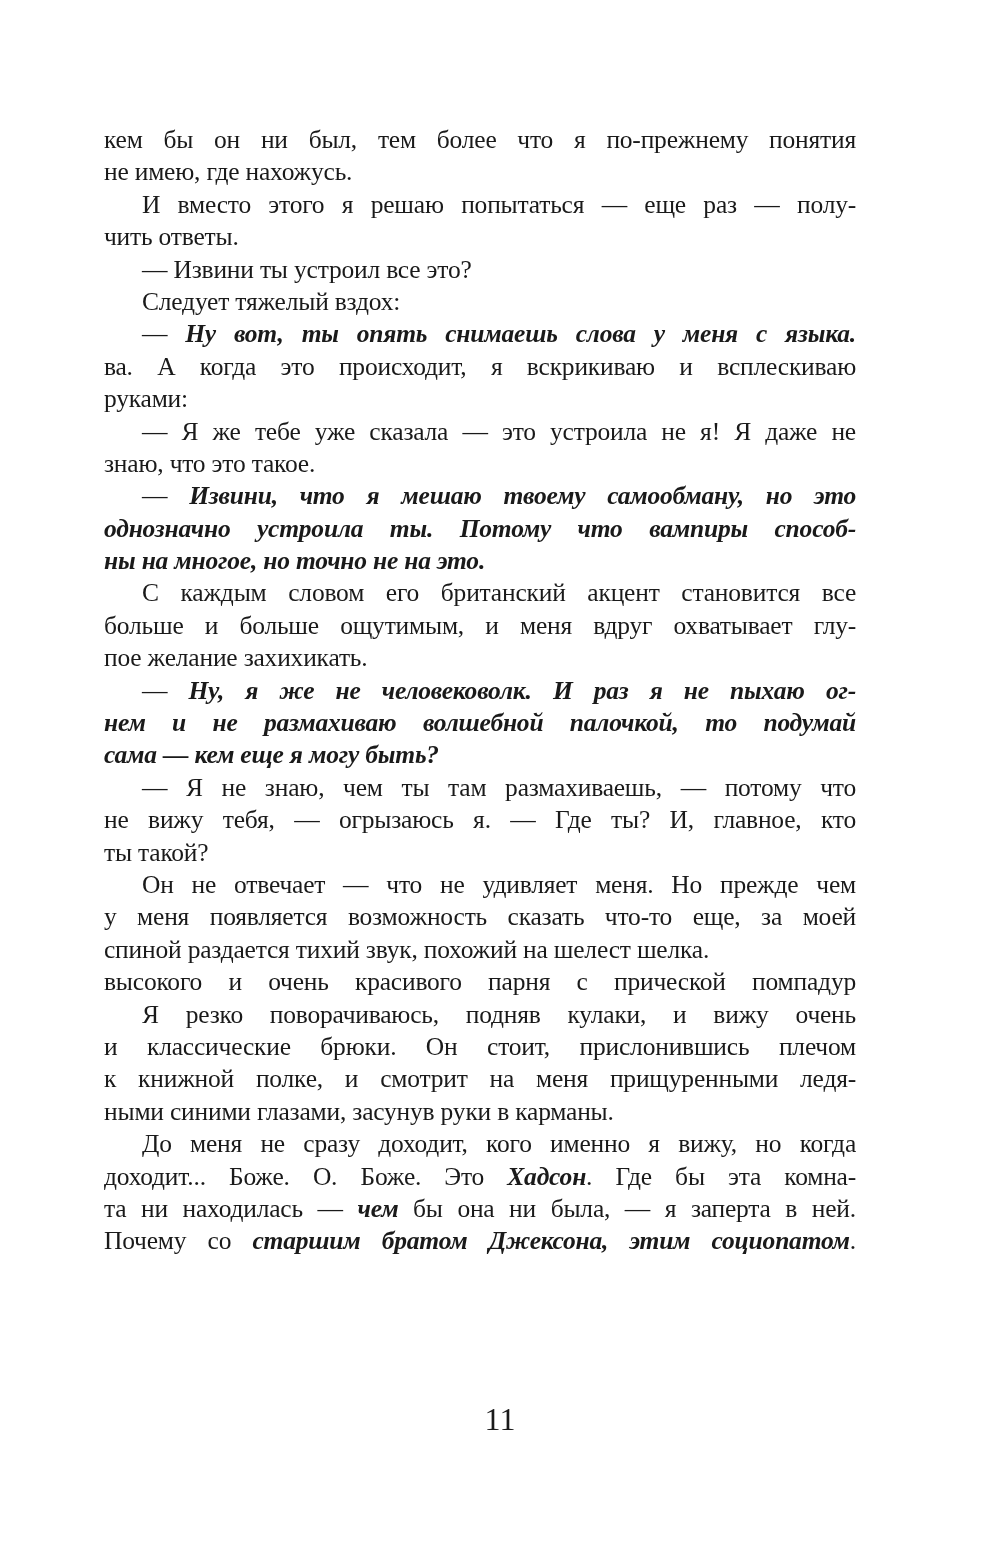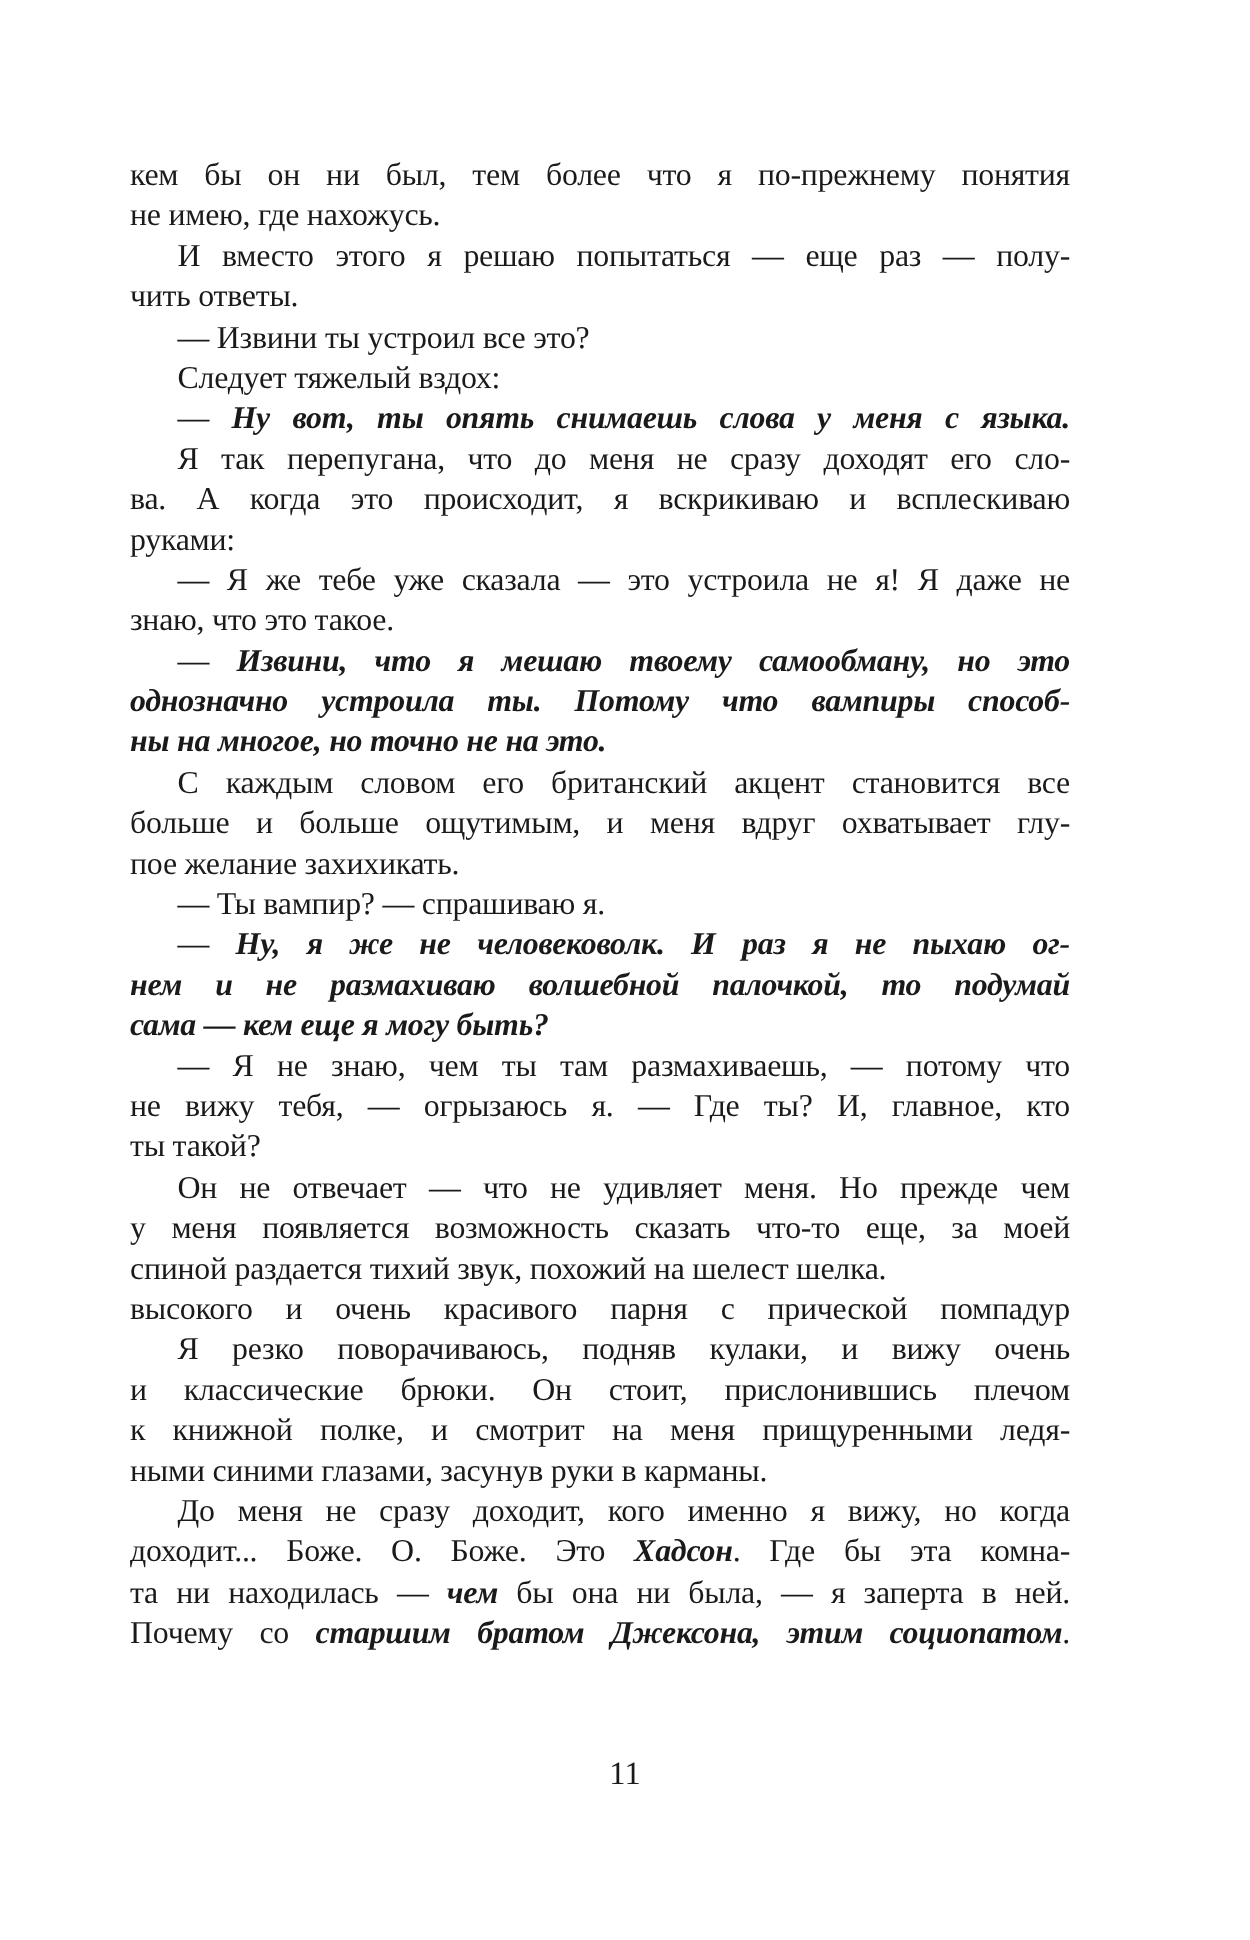--- a/index.html
+++ b/index.html
@@ -15,48 +15,46 @@
     .line {
       height: 32.4px; line-height: 32.4px; font-size: 25.5px;
       white-space: nowrap; text-align: justify; text-align-last: justify;
       letter-spacing: -0.2px;
     }
     .line.last { text-align-last: left; }
     .line.indent { padding-left: 38px; }
     .it { font-style: italic; font-weight: bold; }
     .page-number {
       position: absolute; left: 0; width: 1000px; top: 1404px;
-      text-align: center; font-size: 26px; line-height: 30px;
+      text-align: center; font-size: 32px; line-height: 30px;
       font-family: "Liberation Serif", "DejaVu Serif", serif; color: #1a1a1a;
     }
   </style>
 </head>
 <body>
 
 <div class="page">
   <div class="text-block" id="text-block">
       <div class="line"><span>кем бы он ни был, тем более что я по-прежнему понятия</span></div>
       <div class="line last"><span>не имею, где нахожусь.</span></div>
       <div class="line indent"><span>И вместо этого я решаю попытаться — еще раз — полу-</span></div>
       <div class="line last"><span>чить ответы.</span></div>
       <div class="line indent last"><span>— Извини ты устроил все это?</span></div>
       <div class="line indent last"><span>Следует тяжелый вздох:</span></div>
       <div class="line indent"><span>— </span><span class="it">Ну вот, ты опять снимаешь слова у меня с языка.</span></div>
-      <div class="line indent"><span>Я так перепугана, что до меня не сразу доходят его сло-</span></div>
       <div class="line"><span>ва. А когда это происходит, я вскрикиваю и всплескиваю</span></div>
       <div class="line last"><span>руками:</span></div>
       <div class="line indent"><span>— Я же тебе уже сказала — это устроила не я! Я даже не</span></div>
       <div class="line last"><span>знаю, что это такое.</span></div>
       <div class="line indent"><span>— </span><span class="it">Извини, что я мешаю твоему самообману, но это</span></div>
       <div class="line"><span class="it">однозначно устроила ты. Потому что вампиры способ-</span></div>
       <div class="line last"><span class="it">ны на многое, но точно не на это.</span></div>
       <div class="line indent"><span>С каждым словом его британский акцент становится все</span></div>
       <div class="line"><span>больше и больше ощутимым, и меня вдруг охватывает глу-</span></div>
       <div class="line last"><span>пое желание захихикать.</span></div>
-      <div class="line indent last"><span>— Ты вампир? — спрашиваю я.</span></div>
       <div class="line indent"><span>— </span><span class="it">Ну, я же не человековолк. И раз я не пыхаю ог-</span></div>
       <div class="line"><span class="it">нем и не размахиваю волшебной палочкой, то подумай</span></div>
       <div class="line last"><span class="it">сама — кем еще я могу быть?</span></div>
       <div class="line indent"><span>— Я не знаю, чем ты там размахиваешь, — потому что</span></div>
       <div class="line"><span>не вижу тебя, — огрызаюсь я. — Где ты? И, главное, кто</span></div>
       <div class="line last"><span>ты такой?</span></div>
       <div class="line indent"><span>Он не отвечает — что не удивляет меня. Но прежде чем</span></div>
       <div class="line"><span>у меня появляется возможность сказать что-то еще, за моей</span></div>
       <div class="line last"><span>спиной раздается тихий звук, похожий на шелест шелка.</span></div>
       <div class="line"><span>высокого и очень красивого парня с прической помпадур</span></div>

